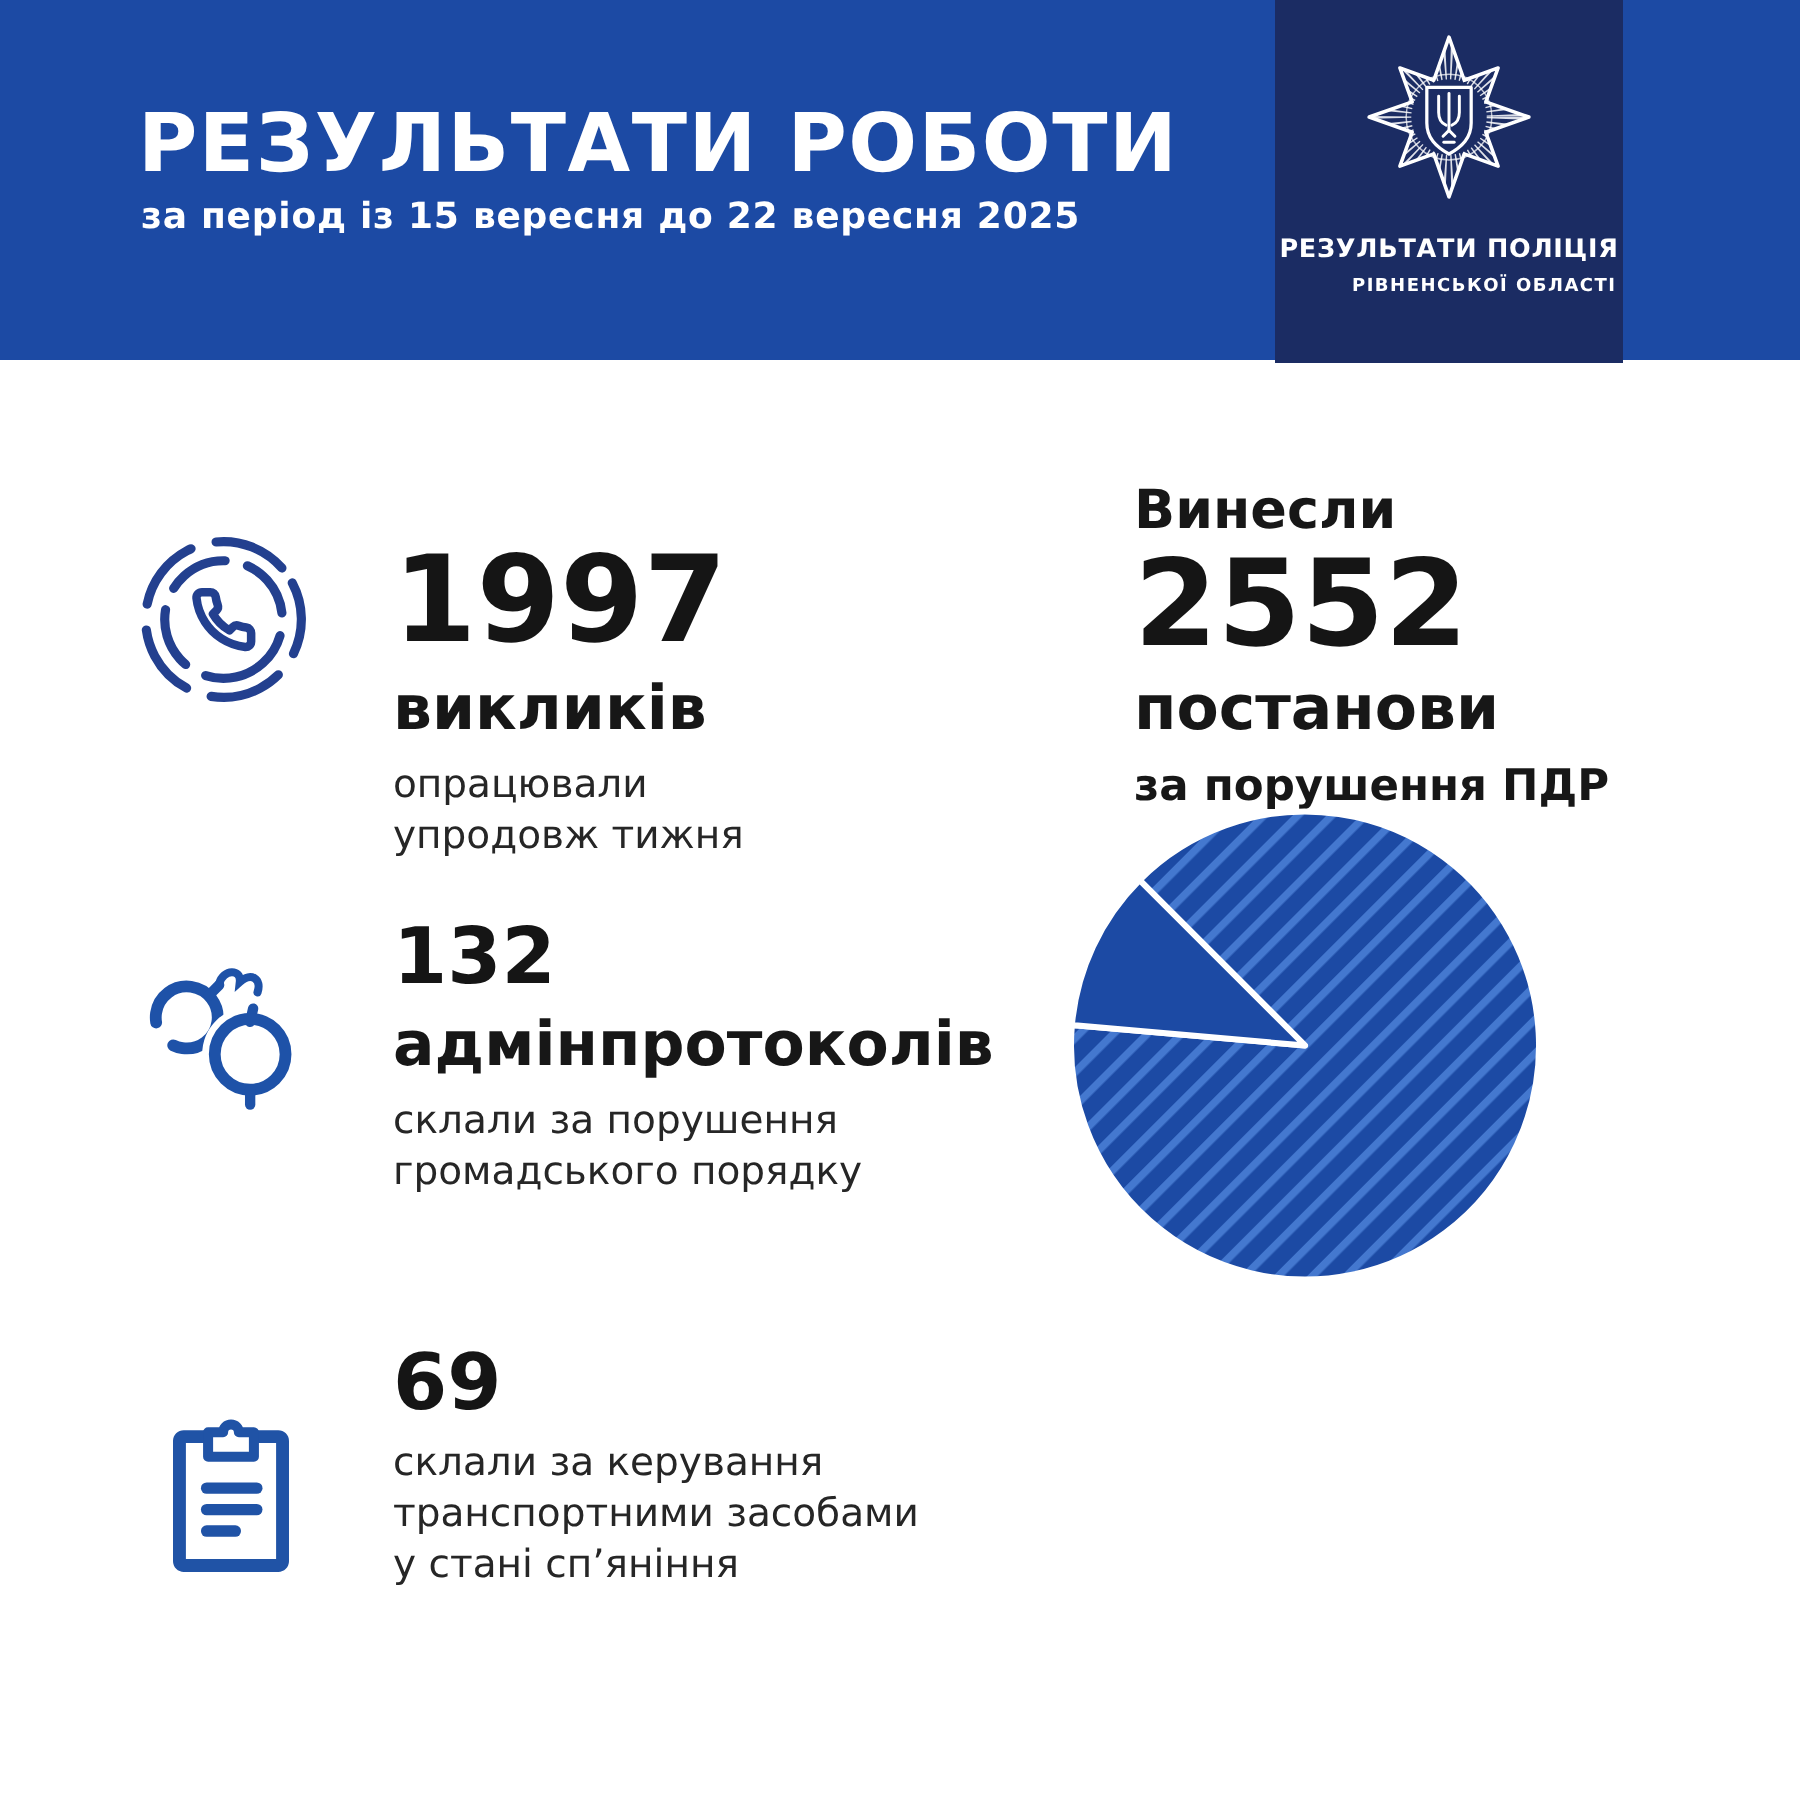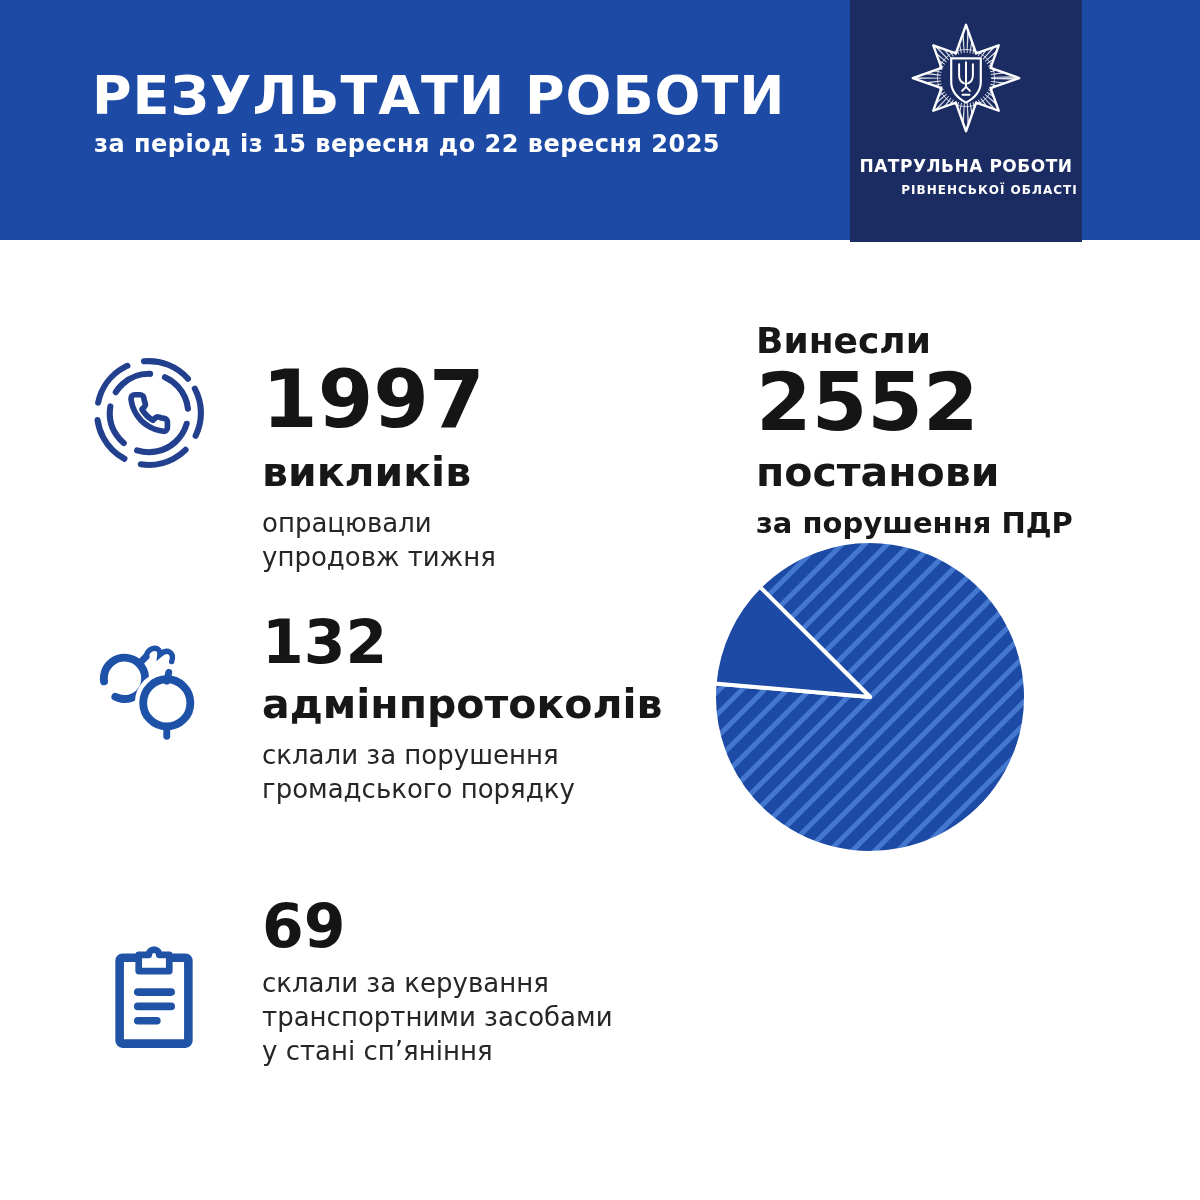--- a/index.html
+++ b/index.html
@@ -16,21 +16,21 @@
   .logo-box{position:absolute;left:850px;top:0;width:232px;height:242px;background:#1b2c63;
             display:flex;flex-direction:column;align-items:center;box-sizing:border-box;padding-top:12px;}
   .logo-org1{color:#ffffff;font-size:17px;font-weight:bold;letter-spacing:.5px;margin-top:8px;white-space:nowrap;}
   .logo-org2{color:#ffffff;font-size:12px;font-weight:bold;letter-spacing:1px;margin-top:7px;white-space:nowrap;padding-left:47px;}
 
   
   .stat-icon{position:absolute;}
   .stat-text{position:absolute;color:#171717;}
   .stat-number{font-weight:bold;line-height:1;color:#151515;}
   .n-big{font-size:80px;}
-  .n-mid{font-size:60px;}
+  .n-mid{font-size:52px;}
   .stat-label{font-weight:bold;font-size:41px;margin-top:8px;color:#171717;}
   .stat-desc{font-size:26px;line-height:1.3;margin-top:11px;color:#262626;}
 
   #stat1-icon{left:92px;top:356px;}
   #stat1-text{left:262px;top:360px;}
   #stat2-icon{left:94px;top:640px;}
   #stat2-text{left:262px;top:612px;}
   #stat3-icon{left:112px;top:938px;}
   #stat3-text{left:262px;top:896px;}
 
@@ -67,21 +67,21 @@
 
         <path d="M55,46 H85 V70 C85,80 79,86 70,91 C61,86 55,80 55,70 Z" fill="#1b2c63" stroke="#ffffff" stroke-width="2.2" stroke-linejoin="round"></path>
         <g stroke="#ffffff" stroke-width="2" fill="none" stroke-linecap="round">
           <path d="M63,52 V63 C63,68 65.5,70.5 68,71.5"></path>
           <path d="M77,52 V63 C77,68 74.5,70.5 72,71.5"></path>
           <path d="M70,50 V75"></path>
           <path d="M66,79 L70,75 L74,79"></path>
           <path d="M66.5,83 H73.5"></path>
         </g>
       </svg>
-      <div class="logo-org1">ПАТРУЛЬНА РОБОТИ</div>
+      <div class="logo-org1">РЕЗУЛЬТАТИ ПОЛІЦІЯ</div>
       <div class="logo-org2">РІВНЕНСЬКОЇ ОБЛАСТІ</div>
     </div>
   </div>
 
   <svg id="stat1-icon" class="stat-icon" width="114" height="114" viewBox="0 0 112 112">
     <g fill="none" stroke="#23408f" stroke-linecap="round">
       <circle cx="56" cy="56" r="51" stroke-width="6" stroke-dasharray="48 17" transform="rotate(-28 56 56)"></circle>
       <circle cx="56" cy="56" r="38.5" stroke-width="6" stroke-dasharray="40 15" transform="rotate(48 56 56)"></circle>
       <g transform="translate(34.5,34.5) scale(1.8)" stroke-width="3.1" stroke-linejoin="round">
         <path d="M22 16.92v3a2 2 0 0 1-2.18 2 19.79 19.79 0 0 1-8.63-3.07 19.5 19.5 0 0 1-6-6 19.79 19.79 0 0 1-3.07-8.67A2 2 0 0 1 4.11 2h3a2 2 0 0 1 2 1.72 12.84 12.84 0 0 0 .7 2.81 2 2 0 0 1-.45 2.11L8.09 9.91a16 16 0 0 0 6 6l1.27-1.27a2 2 0 0 1 2.11-.45 12.84 12.84 0 0 0 2.81.7A2 2 0 0 1 22 16.92z"></path>

